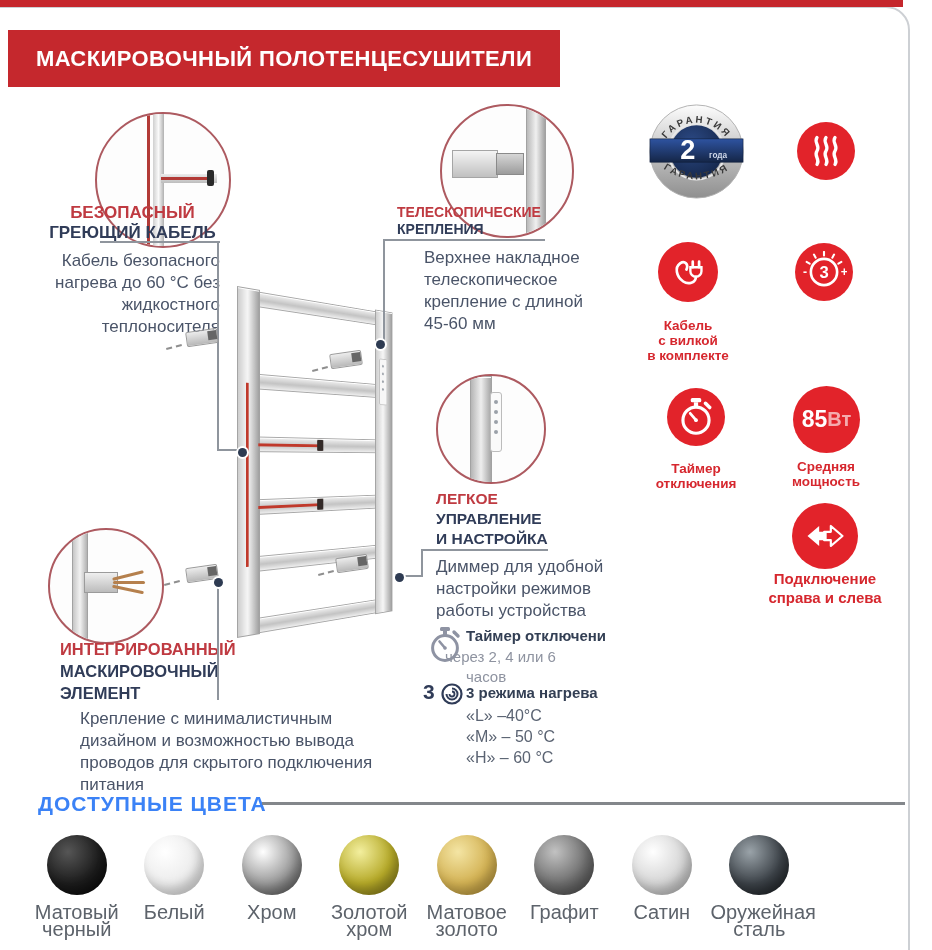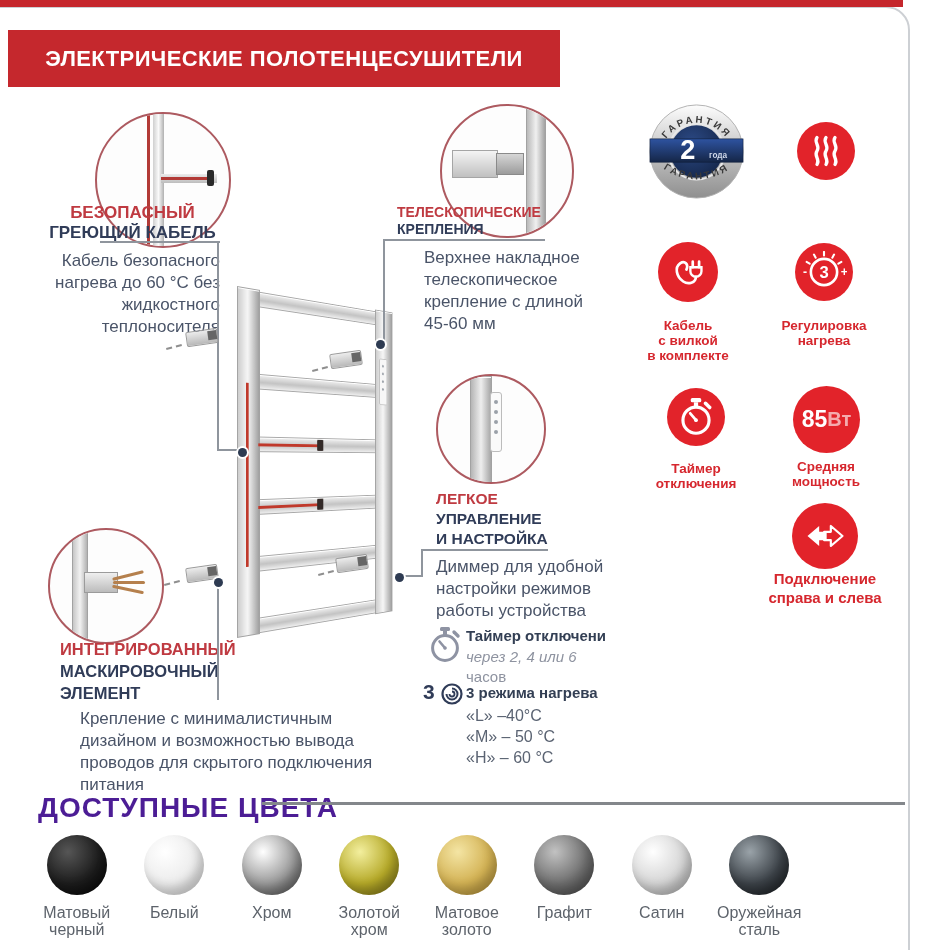--- a/index.html
+++ b/index.html
@@ -89,21 +89,21 @@
   .bracket::after{content:"";position:absolute;right:0;top:1px;width:9px;height:9px;background:#666;}
   .br1{left:186px;top:330px;} .br2{left:330px;top:352px;} .br3{left:186px;top:566px;} .br4{left:336px;top:556px;}
   .dash{position:absolute;width:16px;height:0;border-top:2px dashed #8f8f8f;transform:rotate(-15deg);z-index:5;}
   .da1{left:166px;top:346px;} .da2{left:312px;top:368px;} .da3{left:164px;top:582px;} .da4{left:318px;top:572px;}
 
   
   .note-title{position:absolute;color:#333f54;font-weight:bold;font-size:15px;}
   .note-line{position:absolute;color:#8e93a0;font-size:15px;}
   .mode-line{position:absolute;color:#5a6372;font-size:16px;}
   .nt-title{left:466px;top:627px;}
-  .nt-l1{left:466px;top:648px;font-style:italic;}
+  .nt-l1{left:445px;top:648px;}
   .nt-l2{left:466px;top:668px;}
   .nm-prefix{left:423px;top:680px;color:#303c58;font-weight:bold;font-size:21px;position:absolute;}
   .nm-title{left:466px;top:684px;}
   .nm-0{left:466px;top:707px;}
   .nm-1{left:466px;top:728px;}
   .nm-2{left:466px;top:749px;}
   .note-icon{position:absolute;}
   .ni-timer{left:428px;top:626px;}
   .ni-dial{left:440px;top:682px;}
 
@@ -120,36 +120,36 @@
   .lb-plug{left:628px;top:318px;width:120px;}
   .lb-dial{left:761px;top:318px;width:126px;}
   .lb-timer{left:636px;top:461px;width:120px;}
   .lb-power{left:763px;top:459px;width:126px;}
   .lb-arrows{left:736px;top:569px;width:178px;font-size:15px;line-height:19px;}
   .power-85{color:#fff;font-weight:bold;font-size:23px;}
   .power-wt{color:rgba(255,255,255,.62);font-weight:bold;font-size:20px;}
   .badge{position:absolute;left:648px;top:103px;width:97px;height:97px;}
 
   
-  .colors-title{position:absolute;left:38px;top:792px;font-size:28px;font-weight:bold;color:#4c1d95;letter-spacing:1px;}
+  .colors-title{position:absolute;left:38px;top:792px;font-size:21px;font-weight:bold;color:#3b82f6;letter-spacing:1px;}
   .colors-line{position:absolute;left:262px;top:802px;width:643px;height:3px;background:#83878b;}
   .swatch-row{position:absolute;left:28px;top:835px;width:878px;display:flex;}
   .swatch{width:97.5px;text-align:center;}
   .ball{width:60px;height:60px;border-radius:50%;margin:0 auto;box-shadow:inset -5px -8px 10px rgba(0,0,0,.18);}
-  .sname{margin-top:9px;font-size:16px;line-height:17px;color:#5d636b;}
+  .sname{margin-top:9px;font-size:20px;line-height:17px;color:#5d636b;}
 </style>
 </head>
 <body>
 
 <div class="page">
   <div class="frame"></div>
   <div class="top-strip"></div>
 
   <div class="banner">
-    <div class="banner-text">ЭЛЕКТРИЧЕСКИЕ ПОЛОТЕНЦЕСУШИТЕЛИ</div>
+    <div class="banner-text">МАСКИРОВОЧНЫЙ ПОЛОТЕНЦЕСУШИТЕЛИ</div>
   </div>
 
 
   <div class="rail">
     <div class="bar" style="top:2px"></div>
     <div class="bar" style="top:86px"></div>
     <div class="bar" style="top:150px"></div>
     <div class="bar" style="top:214px"></div>
     <div class="bar" style="top:272px"></div>
     <div class="bar" style="top:335px"></div>
@@ -316,24 +316,20 @@
         <line x1="26" y1="5" x2="26" y2="1"></line>
         <line x1="35.5" y1="7.6" x2="37.5" y2="4.1"></line>
         <line x1="42.4" y1="14.5" x2="45.9" y2="12.5"></line>
       </g>
       <circle cx="26" cy="24" r="15" fill="none" stroke="#fff" stroke-width="3"></circle>
       <text x="26" y="31" text-anchor="middle" font-family="Liberation Sans, sans-serif" font-size="19" font-weight="bold" fill="#fff">3</text>
       <text x="2" y="28" font-family="Liberation Sans, sans-serif" font-size="14" font-weight="bold" fill="#fff">-</text>
       <text x="45" y="28" font-family="Liberation Sans, sans-serif" font-size="14" font-weight="bold" fill="#fff">+</text>
     </svg>
   </div>
-  <div class="flabel lb-dial">
-    <div>Регулировка</div>
-    <div>нагрева</div>
-  </div>
 
   <div class="fcircle ic-timer">
     <svg width="38" height="40" viewBox="0 0 34 38">
       <rect x="12" y="1" width="10" height="4" rx="1.5" fill="#fff"></rect>
       <rect x="15" y="5" width="4" height="4" fill="#fff"></rect>
       <line x1="26" y1="6" x2="30" y2="10" stroke="#fff" stroke-width="3.4" stroke-linecap="round"></line>
       <circle cx="17" cy="22" r="12.4" fill="none" stroke="#fff" stroke-width="3"></circle>
       <line x1="17" y1="22" x2="11.5" y2="15.5" stroke="#fff" stroke-width="2.6" stroke-linecap="round"></line>
       <circle cx="17" cy="22" r="1.8" fill="#fff"></circle>
     </svg>

